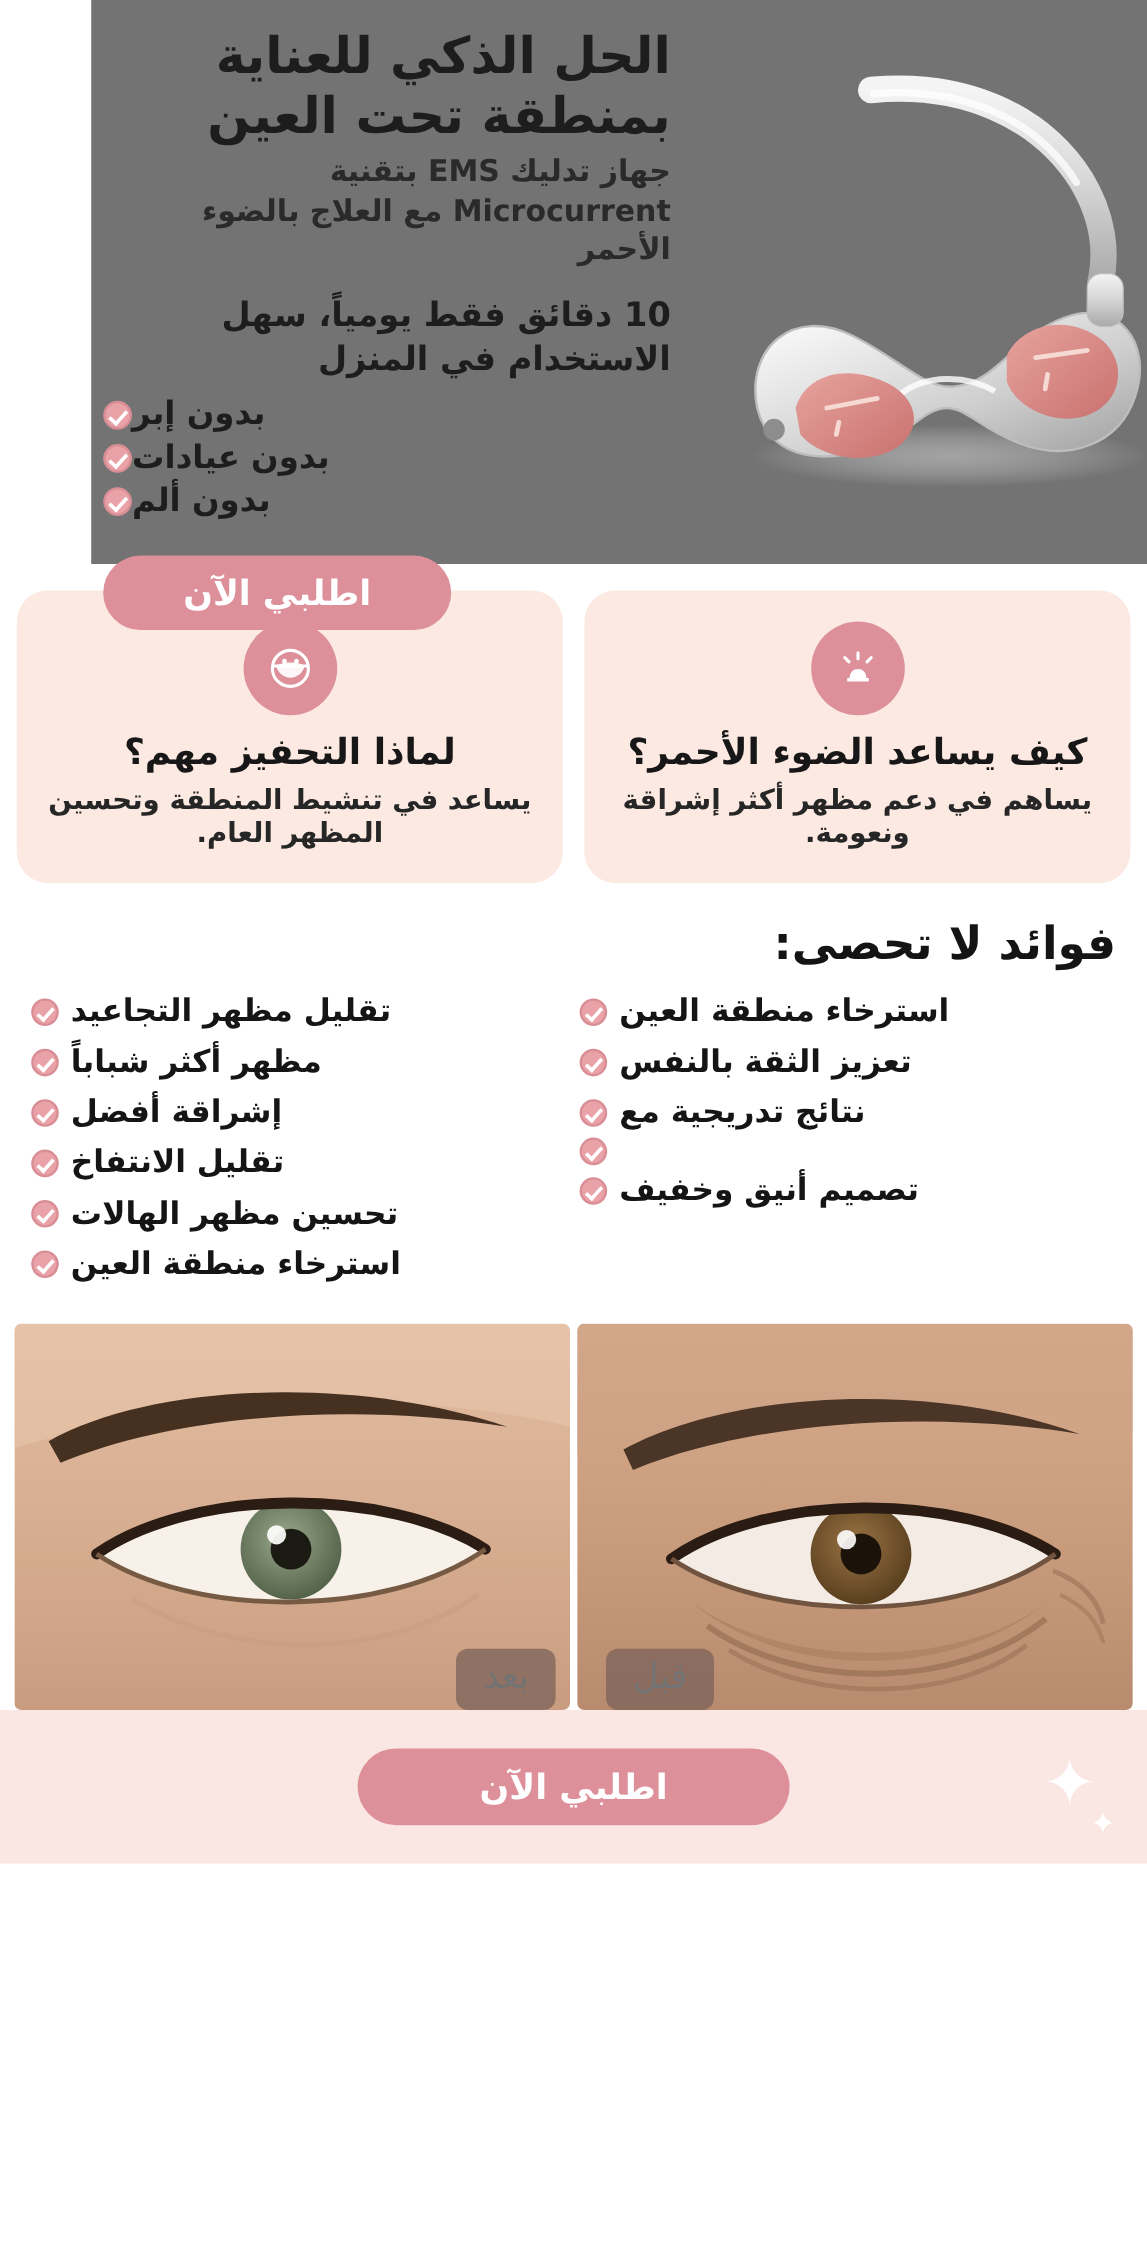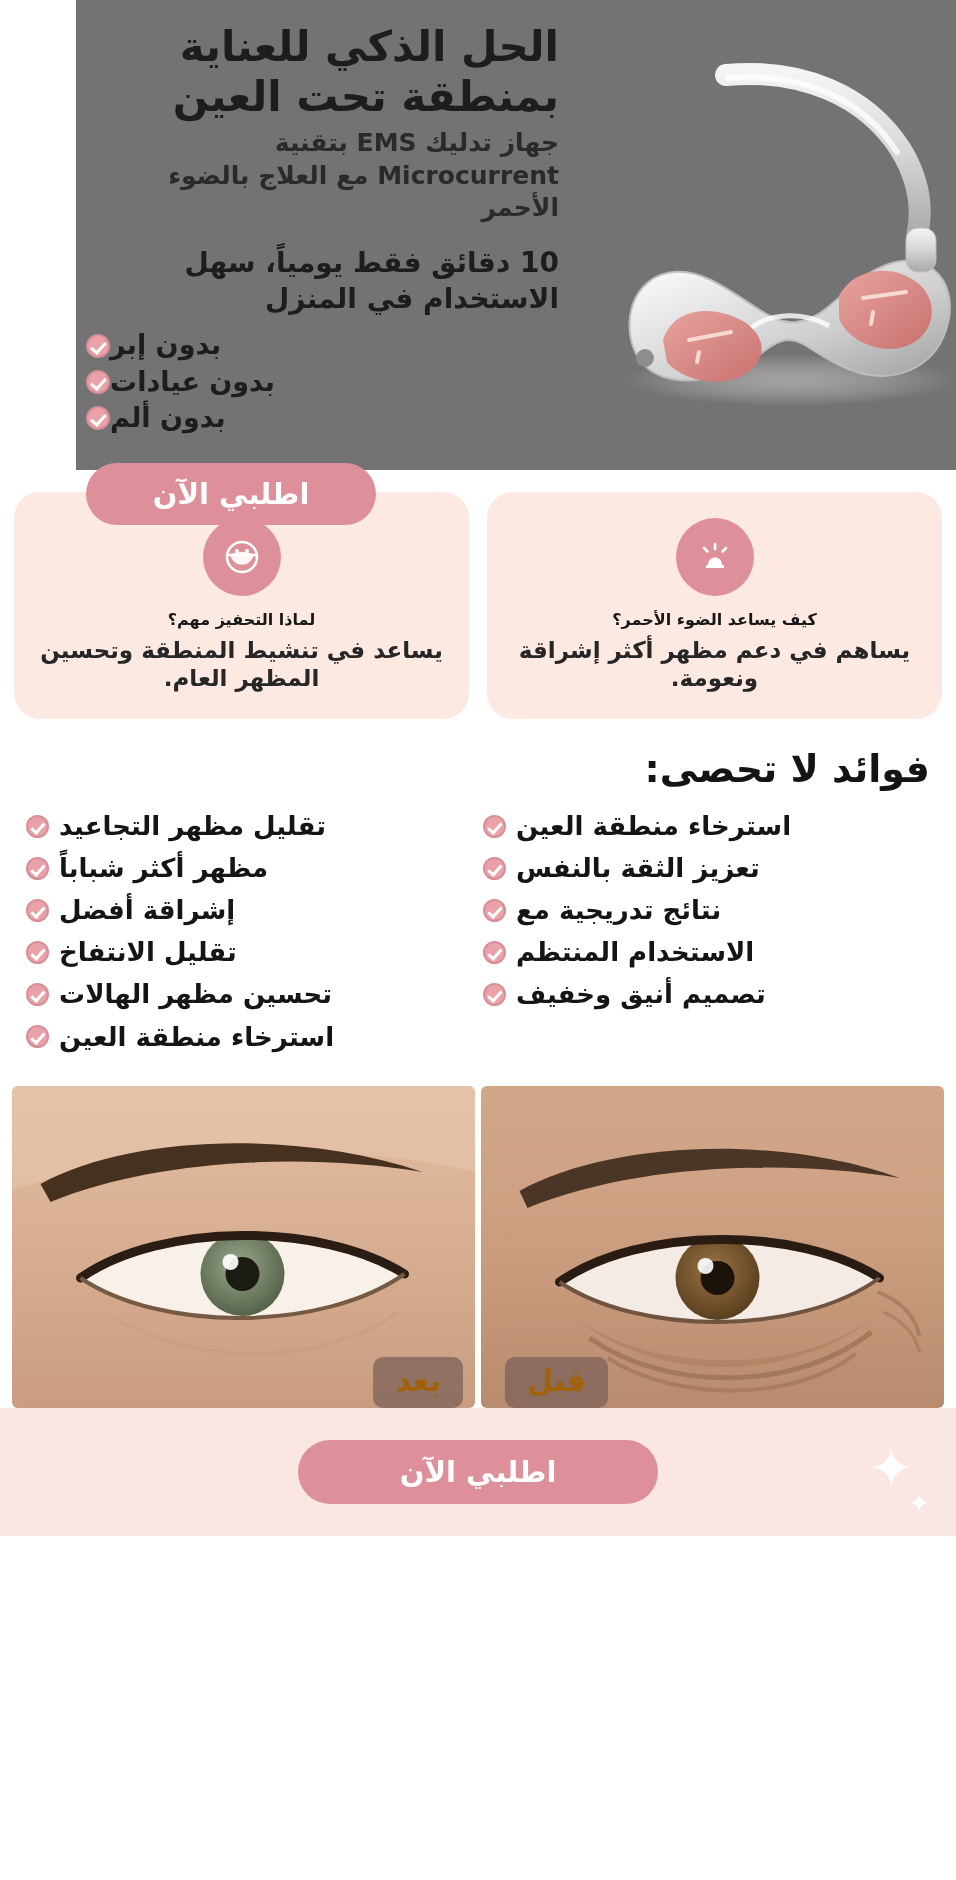--- a/index.html
+++ b/index.html
@@ -119,21 +119,21 @@
   .card-icon {
     width: 78px; height: 78px;
     border-radius: 50%;
     background: #dd8f9a;
     margin: 0 auto 14px;
     display: flex;
     align-items: center;
     justify-content: center;
   }
   .card-title {
-    font-size: 16px;
+    font-size: 30px;
     font-weight: bold;
     color: #171717;
     line-height: 1.22;
     margin-bottom: 6px;
   }
   .card-desc {
     font-size: 23px;
     color: #262626;
     line-height: 1.25;
     font-weight: 600;
@@ -180,22 +180,22 @@
     flex: 1 1 0;
     height: 322px;
     border-radius: 6px;
     overflow: hidden;
   }
   .ba-label {
     position: absolute;
     bottom: 0;
     padding: 6px 22px 10px;
     font-size: 30px;
-    font-weight: bold;
-    color: #a16207;
+    font-weight: normal;
+    color: #737373;
     background: rgba(120, 96, 88, 0.72);
     border-radius: 10px;
   }
   .ba-before .ba-label { left: 24px; }
   .ba-after  .ba-label { right: 12px; }
 
   
   .footer {
     position: relative;
     margin-top: 0;
@@ -375,21 +375,20 @@
       <div class="b-li">
         <span class="check"></span>
         <span>تعزيز الثقة بالنفس</span>
       </div>
       <div class="b-li">
         <span class="check"></span>
         <span>نتائج تدريجية مع</span>
       </div>
       <div class="b-li">
         <span class="check"></span>
-        <span>الاستخدام المنتظم</span>
       </div>
       <div class="b-li">
         <span class="check"></span>
         <span>تصميم أنيق وخفيف</span>
       </div>
     </div>
 
   </div>
 </section>
 

